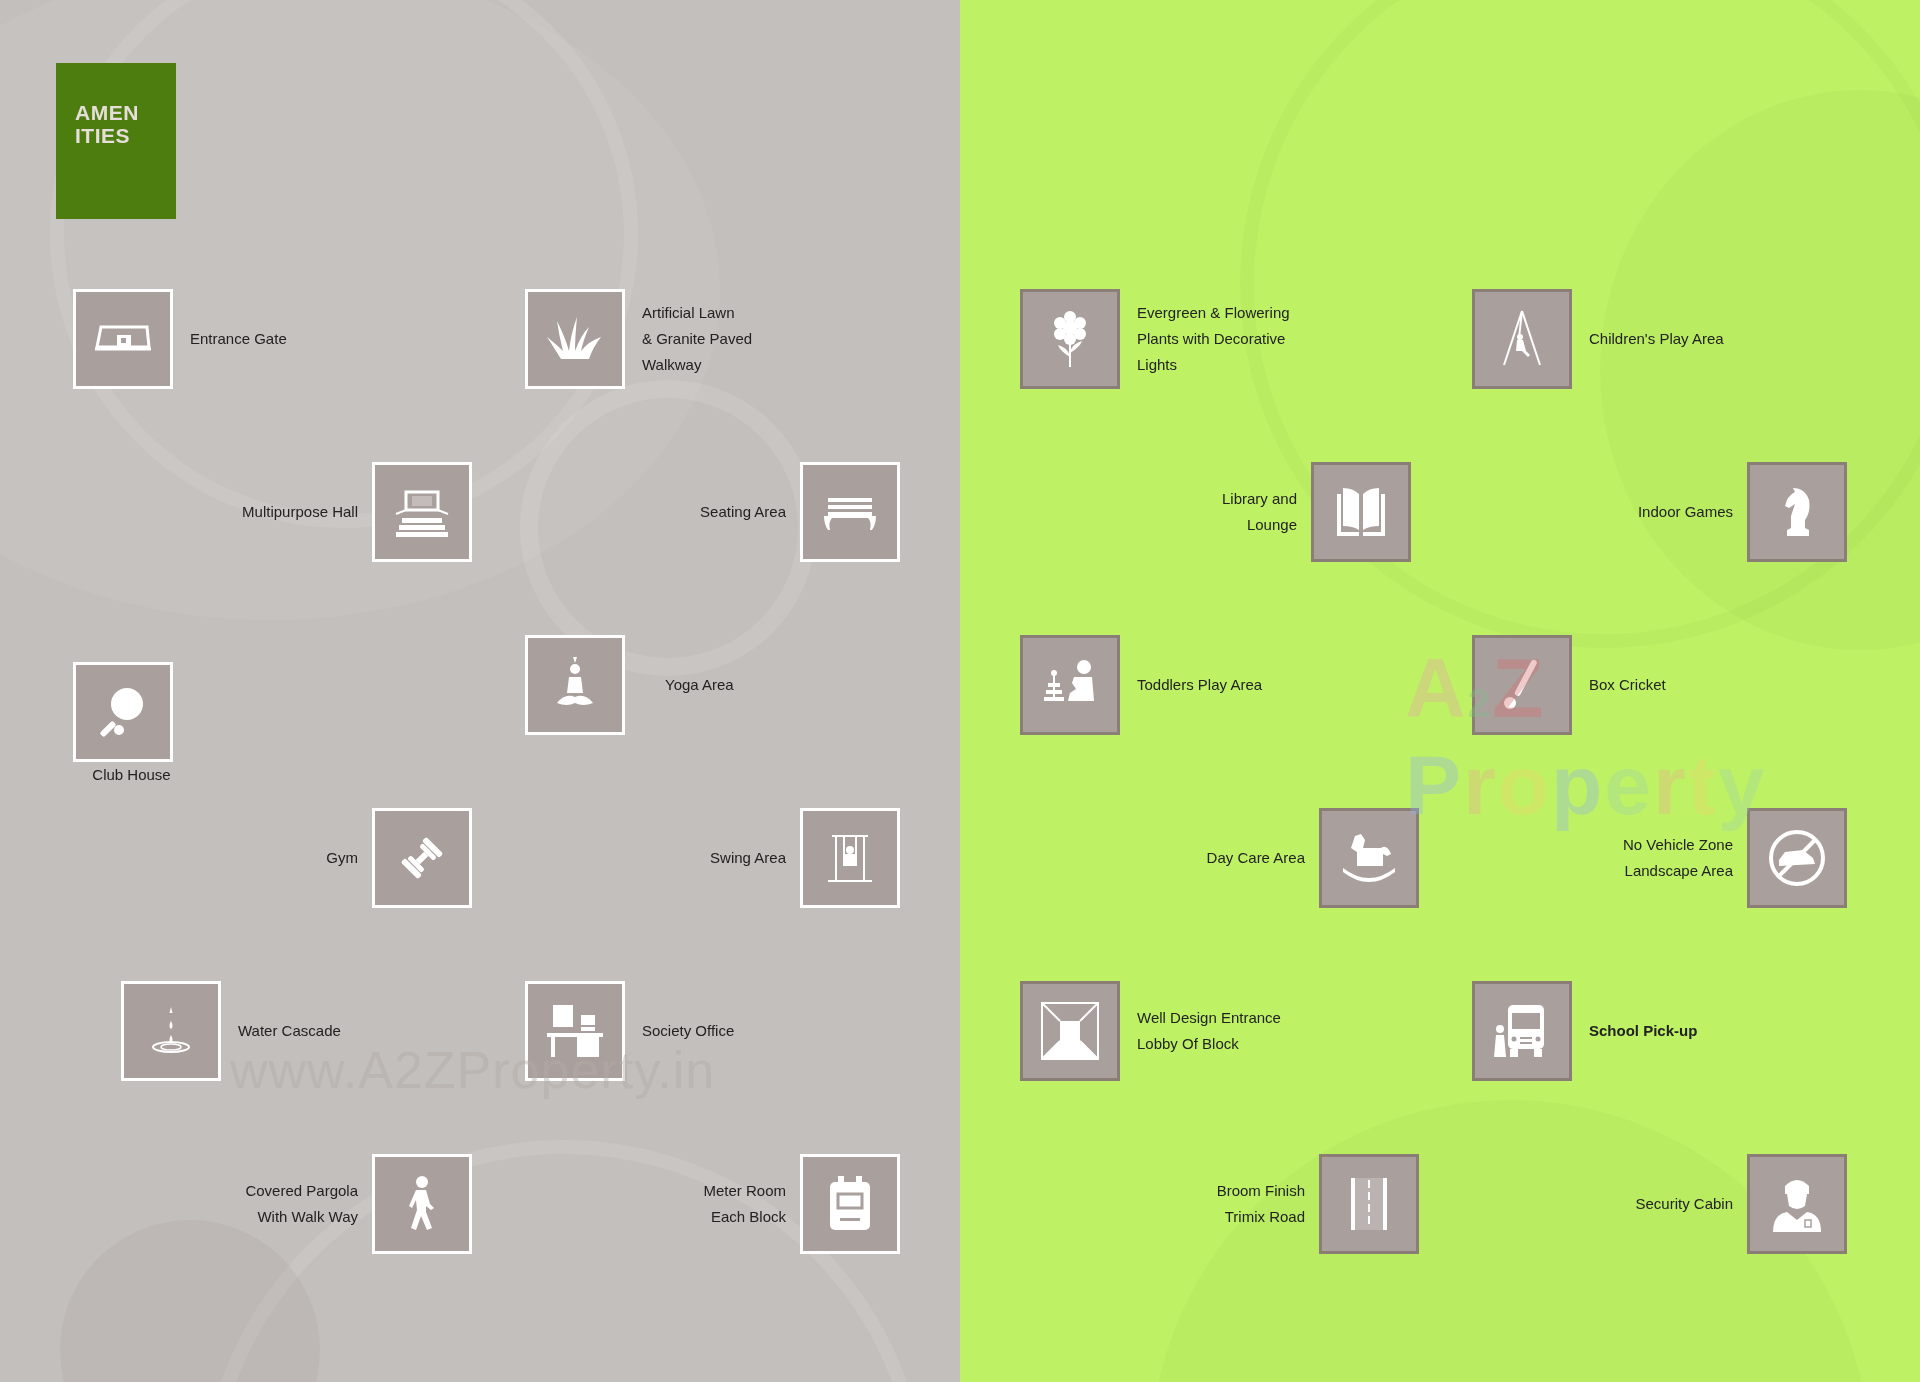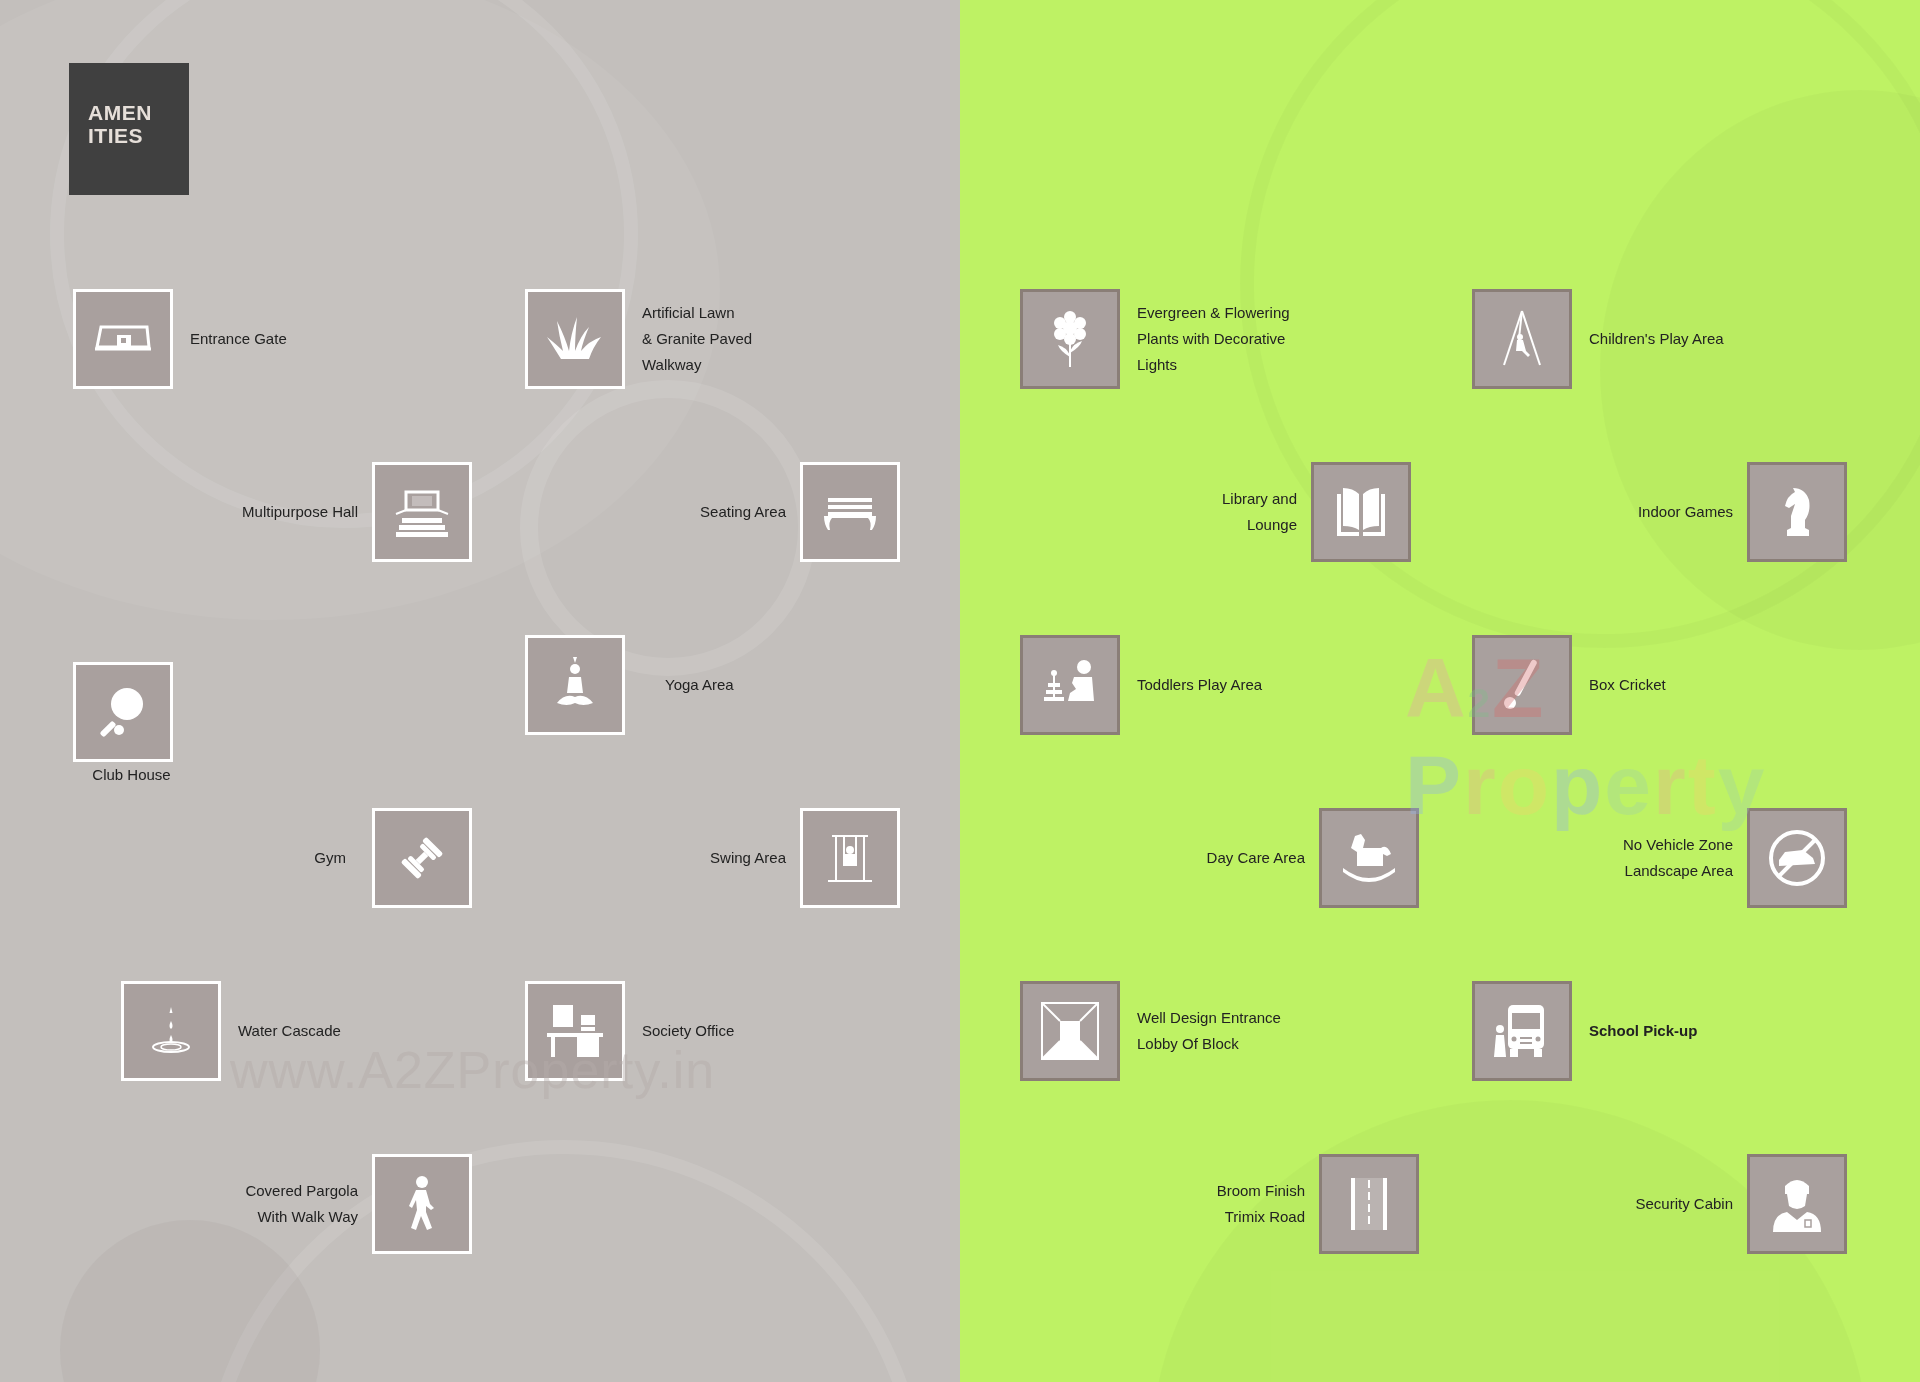--- a/index.html
+++ b/index.html
@@ -1,20 +1,20 @@
 <!DOCTYPE html>
 <html><head>
 <meta charset="utf-8">
 <style>
   html, body { margin:0; padding:0; }
   body { width:1920px; height:1382px; position:relative; overflow:hidden; font-family:"Liberation Sans", sans-serif; }
   .panel-left { position:absolute; left:0; top:0; width:960px; height:1382px; background:#c3bfbc; overflow:hidden; }
   .panel-right { position:absolute; left:960px; top:0; width:960px; height:1382px; background:#bef264; overflow:hidden; }
   .deco { position:absolute; border-radius:50%; pointer-events:none; }
-  .title-box { position:absolute; left:69px; top:63px; width:120px; height:132px; background:#404040; }
+  .title-box { position:absolute; left:56px; top:63px; width:120px; height:156px; background:#4d7c0f; }
   .title-box .t { position:absolute; left:19px; top:38px; color:#e6dfd9; font-size:21px; line-height:23px; font-weight:bold; letter-spacing:0.5px; }
   .item { position:absolute; display:flex; align-items:center; }
   .icon { width:100px; height:100px; box-sizing:border-box; background:#a9a09e; display:flex; align-items:center; justify-content:center; flex:none; }
   .left .icon { border:3px solid #ffffff; }
   .right .icon { border:3px solid #8a7e77; }
   .icon svg { width:64px; height:64px; }
   .label { font-size:15px; line-height:26px; color:#222; white-space:pre-line; }
   .item.lft .label { margin-left:17px; text-align:left; }
   .item.rgt { flex-direction:row-reverse; }
   .item.rgt .label { margin-right:14px; text-align:right; }
@@ -106,21 +106,21 @@
             <circle cx="32" cy="16" r="5"></circle>
             <path d="M26 24 L38 24 L40 40 L24 40 Z"></path>
             <path d="M14 50 Q22 40 32 44 Q42 40 50 50 Q40 54 32 50 Q24 54 14 50 Z"></path>
             <path d="M30 4 L32 10 L34 4 Z"></path>
           </g>
         </svg>
       </div>
     <div class="label">Yoga Area</div>
   </div>
 
-  <div class="item rgt" style="right:488px;top:808px;gap:12px;">
+  <div class="item rgt" style="right:488px;top:808px;">
     <div class="icon">
         <svg viewBox="0 0 64 64">
           <g fill="#fff" transform="rotate(-45 32 32)">
             <rect x="26" y="29" width="12" height="6"></rect>
             <rect x="14" y="20" width="6" height="24" rx="2"></rect>
             <rect x="21" y="22" width="5" height="20" rx="2"></rect>
             <rect x="38" y="22" width="5" height="20" rx="2"></rect>
             <rect x="44" y="20" width="6" height="24" rx="2"></rect>
           </g>
         </svg>
@@ -181,20 +181,35 @@
     <div class="icon">
         <svg viewBox="0 0 64 64">
           <g fill="#fff">
             <circle cx="32" cy="10" r="6"></circle>
             <path d="M26 18 L36 18 L40 32 L44 36 L41 38 L36 34 L36 40 L42 56 L37 58 L31 44 L26 58 L21 56 L27 38 L26 28 L22 36 L19 34 Z"></path>
           </g>
         </svg>
       </div>
     <div class="label">Covered Pargola
 With Walk Way</div>
+  </div>
+  <div class="item rgt" style="right:60px;top:1154px;">
+    <div class="icon">
+        <svg viewBox="0 0 64 64">
+          <g fill="#fff">
+            <rect x="20" y="4" width="6" height="8"></rect>
+            <rect x="38" y="4" width="6" height="8"></rect>
+            <rect x="12" y="10" width="40" height="48" rx="5"></rect>
+          </g>
+          <rect x="20" y="22" width="24" height="14" fill="none" stroke="#a9a09e" stroke-width="3"></rect>
+          <rect x="22" y="46" width="20" height="3" fill="#a9a09e"></rect>
+        </svg>
+      </div>
+    <div class="label">Meter Room
+Each Block</div>
   </div>
 
   <div class="wm-url">www.A2ZProperty.in</div>
 </div>
 
 <div class="panel-right right">
   <div class="deco" style="left:280px;top:-80px;width:700px;height:700px;border:14px solid rgba(0,0,0,0.025);"></div>
   <div class="deco" style="left:640px;top:90px;width:520px;height:560px;background:rgba(0,0,0,0.025);"></div>
   <div class="deco" style="left:190px;top:1100px;width:720px;height:720px;background:rgba(0,0,0,0.025);"></div>
 

